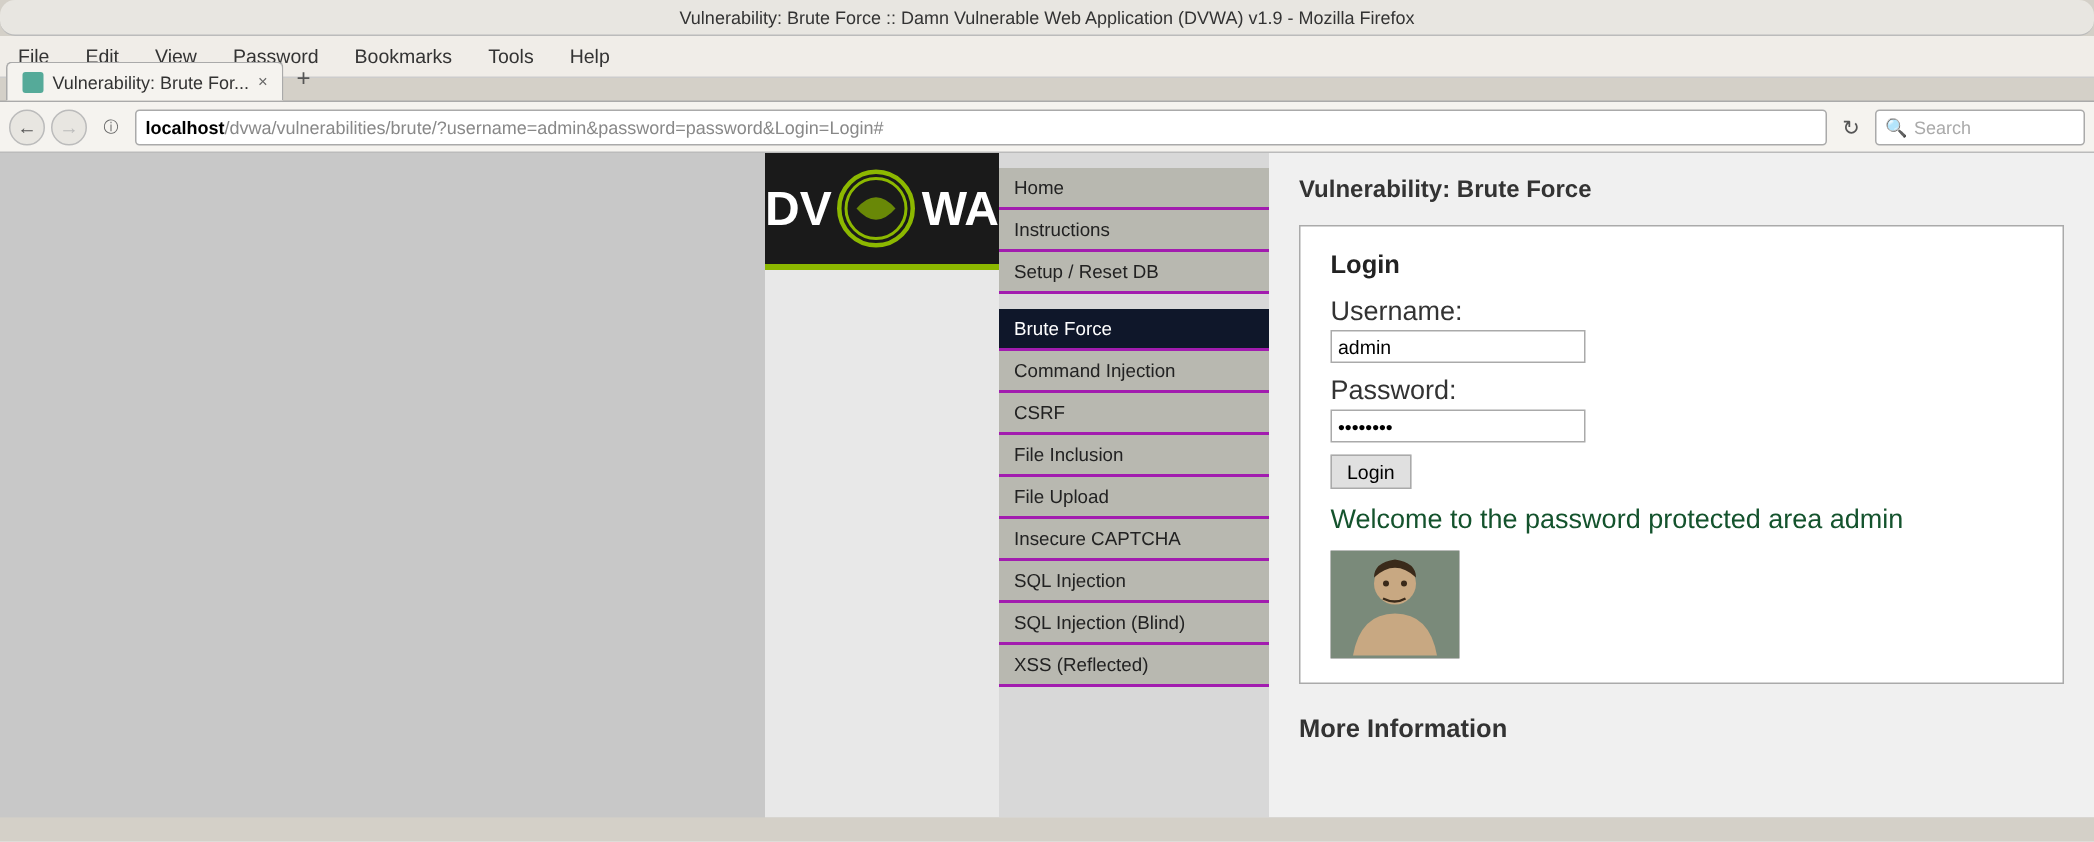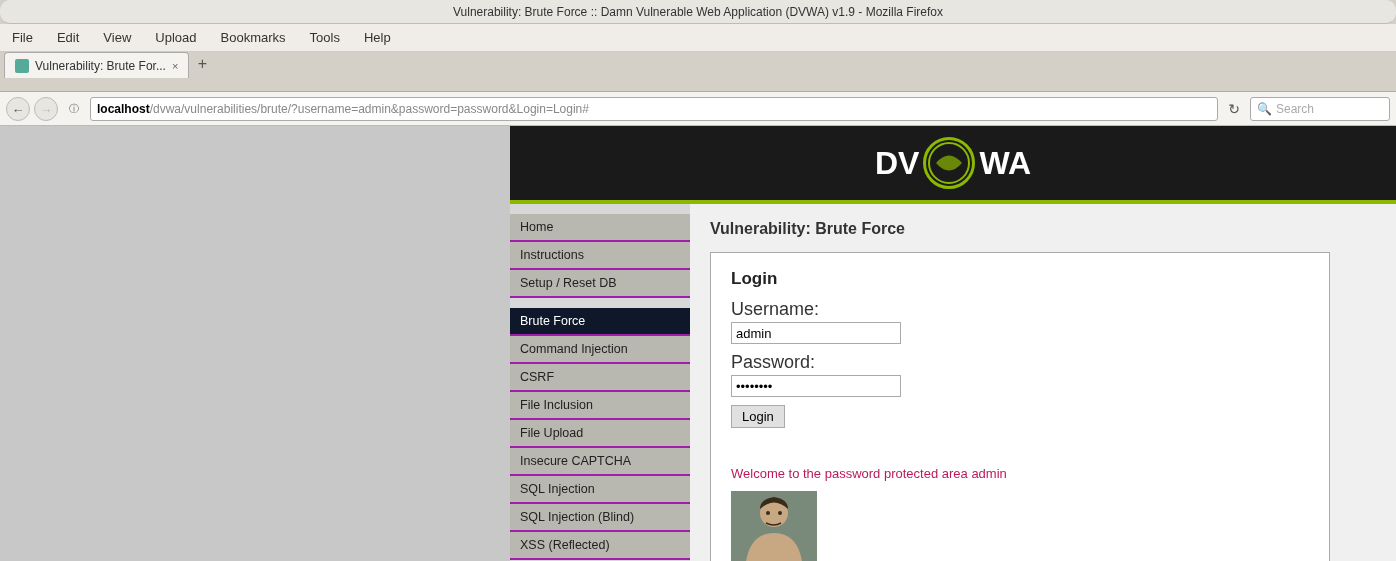--- a/index.html
+++ b/index.html
@@ -31,22 +31,23 @@
     .menu-bar span {
       font-size: 13px;
       color: #333;
       cursor: pointer;
       padding: 2px 4px;
     }
 
     
     .tab-bar {
       background: #d4d0c8;
-      height: 40px;
-      display: flex;
+      height: 16px;
+      display: flex;
+      align-items: flex-end;
       padding: 0 4px;
       border-bottom: 1px solid #aaa;
     }
     .tab {
       background: #f5f3ef;
       border: 1px solid #aaa;
       border-bottom: none;
       border-radius: 4px 4px 0 0;
       padding: 4px 10px;
       display: flex;
@@ -164,21 +165,21 @@
       width: 510px;
       background: #c8c8c8;
       flex-shrink: 0;
     }
 
     
     .dvwa-main {
       flex: 1;
       background: #e8e8e8;
       display: flex;
-      flex-direction: column;
+      flex-direction: row;
       overflow: hidden;
     }
 
     
     .dvwa-header {
       background: #1a1a1a;
       height: 78px;
       display: flex;
       align-items: center;
       justify-content: center;
@@ -285,24 +286,23 @@
     }
     .login-btn {
       background: #e0e0e0;
       border: 1px solid #aaa;
       padding: 3px 10px;
       font-size: 13px;
       cursor: pointer;
       margin-bottom: 10px;
     }
     .welcome-text {
-      font-size: 13px;
-      color: #be185d;
+      font-size: 18px;
+      color: #14532d;
       margin-bottom: 10px;
-      margin-top: 28px;
     }
     .avatar-img {
       width: 86px;
       height: 72px;
       background: #888;
       display: flex;
       align-items: center;
       justify-content: center;
       overflow: hidden;
     }
@@ -318,21 +318,21 @@
 <body>
 
 <div class="title-bar">
   <span>Vulnerability: Brute Force :: Damn Vulnerable Web Application (DVWA) v1.9 - Mozilla Firefox</span>
 </div>
 
 <div class="menu-bar">
   <span>File</span>
   <span>Edit</span>
   <span>View</span>
-  <span>Upload</span>
+  <span>Password</span>
   <span>Bookmarks</span>
   <span>Tools</span>
   <span>Help</span>
 </div>
 
 <div class="tab-bar">
   <div class="tab">
     <span class="favicon"></span>
     <span>Vulnerability: Brute For...</span>
     <span class="close-btn">×</span>

